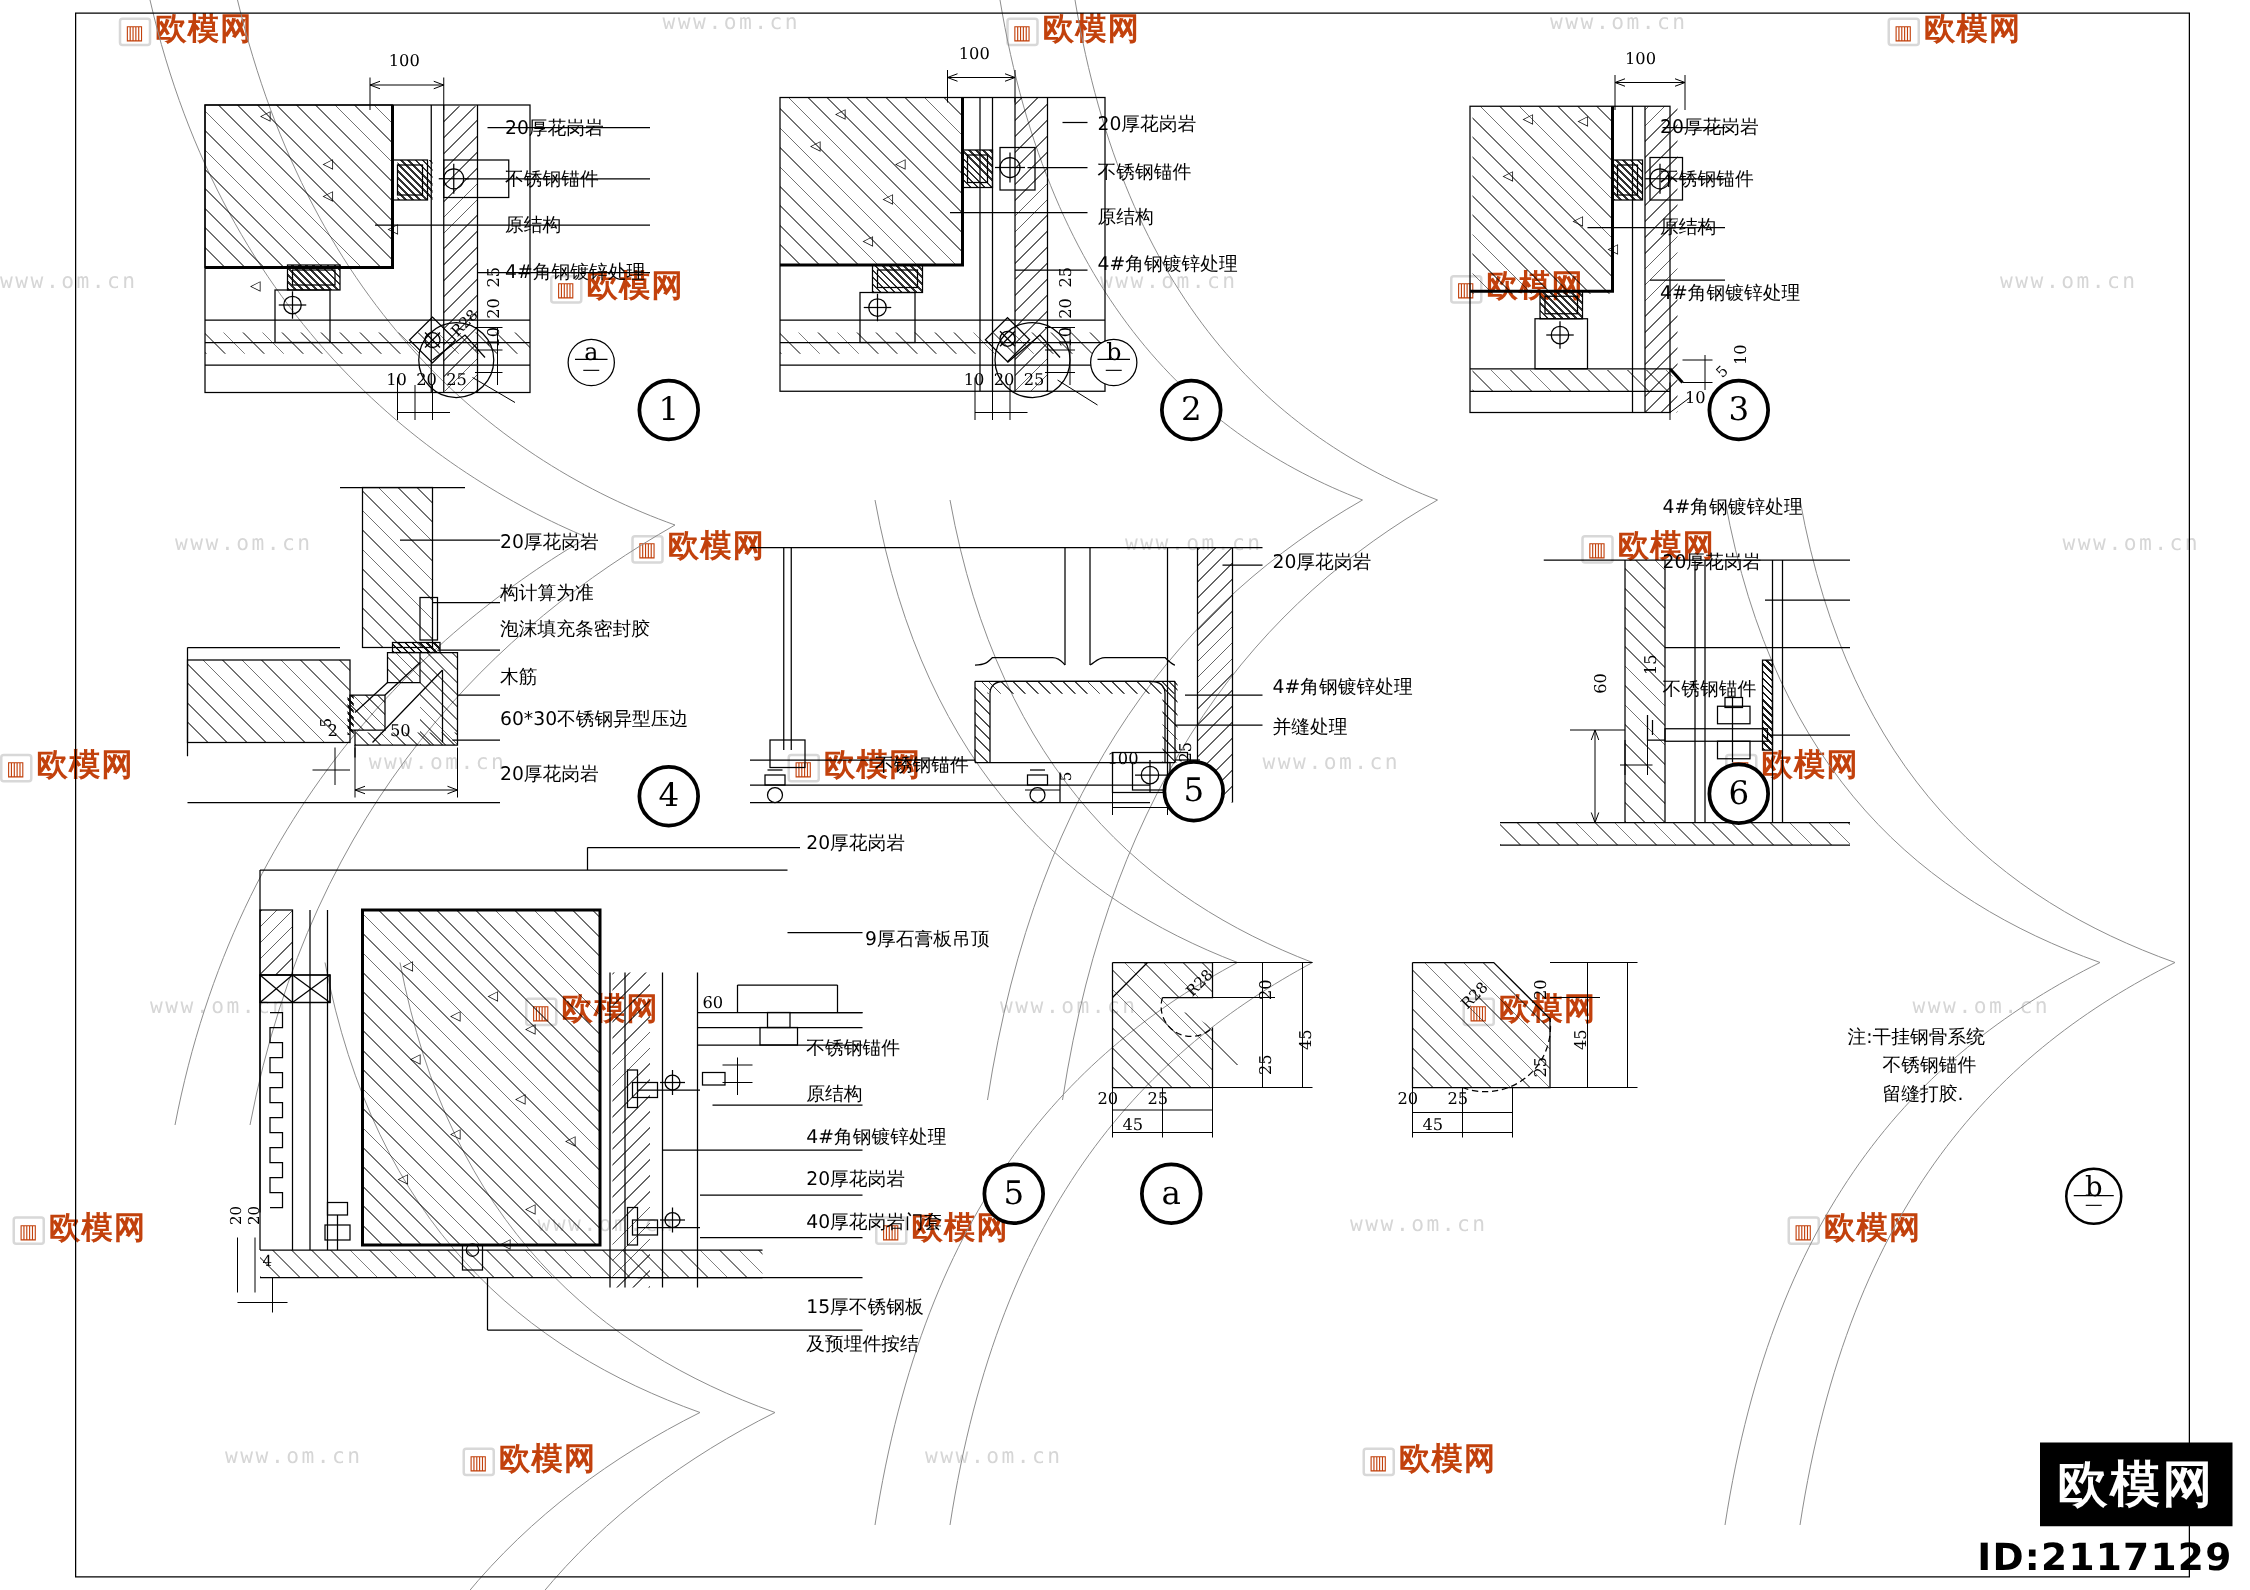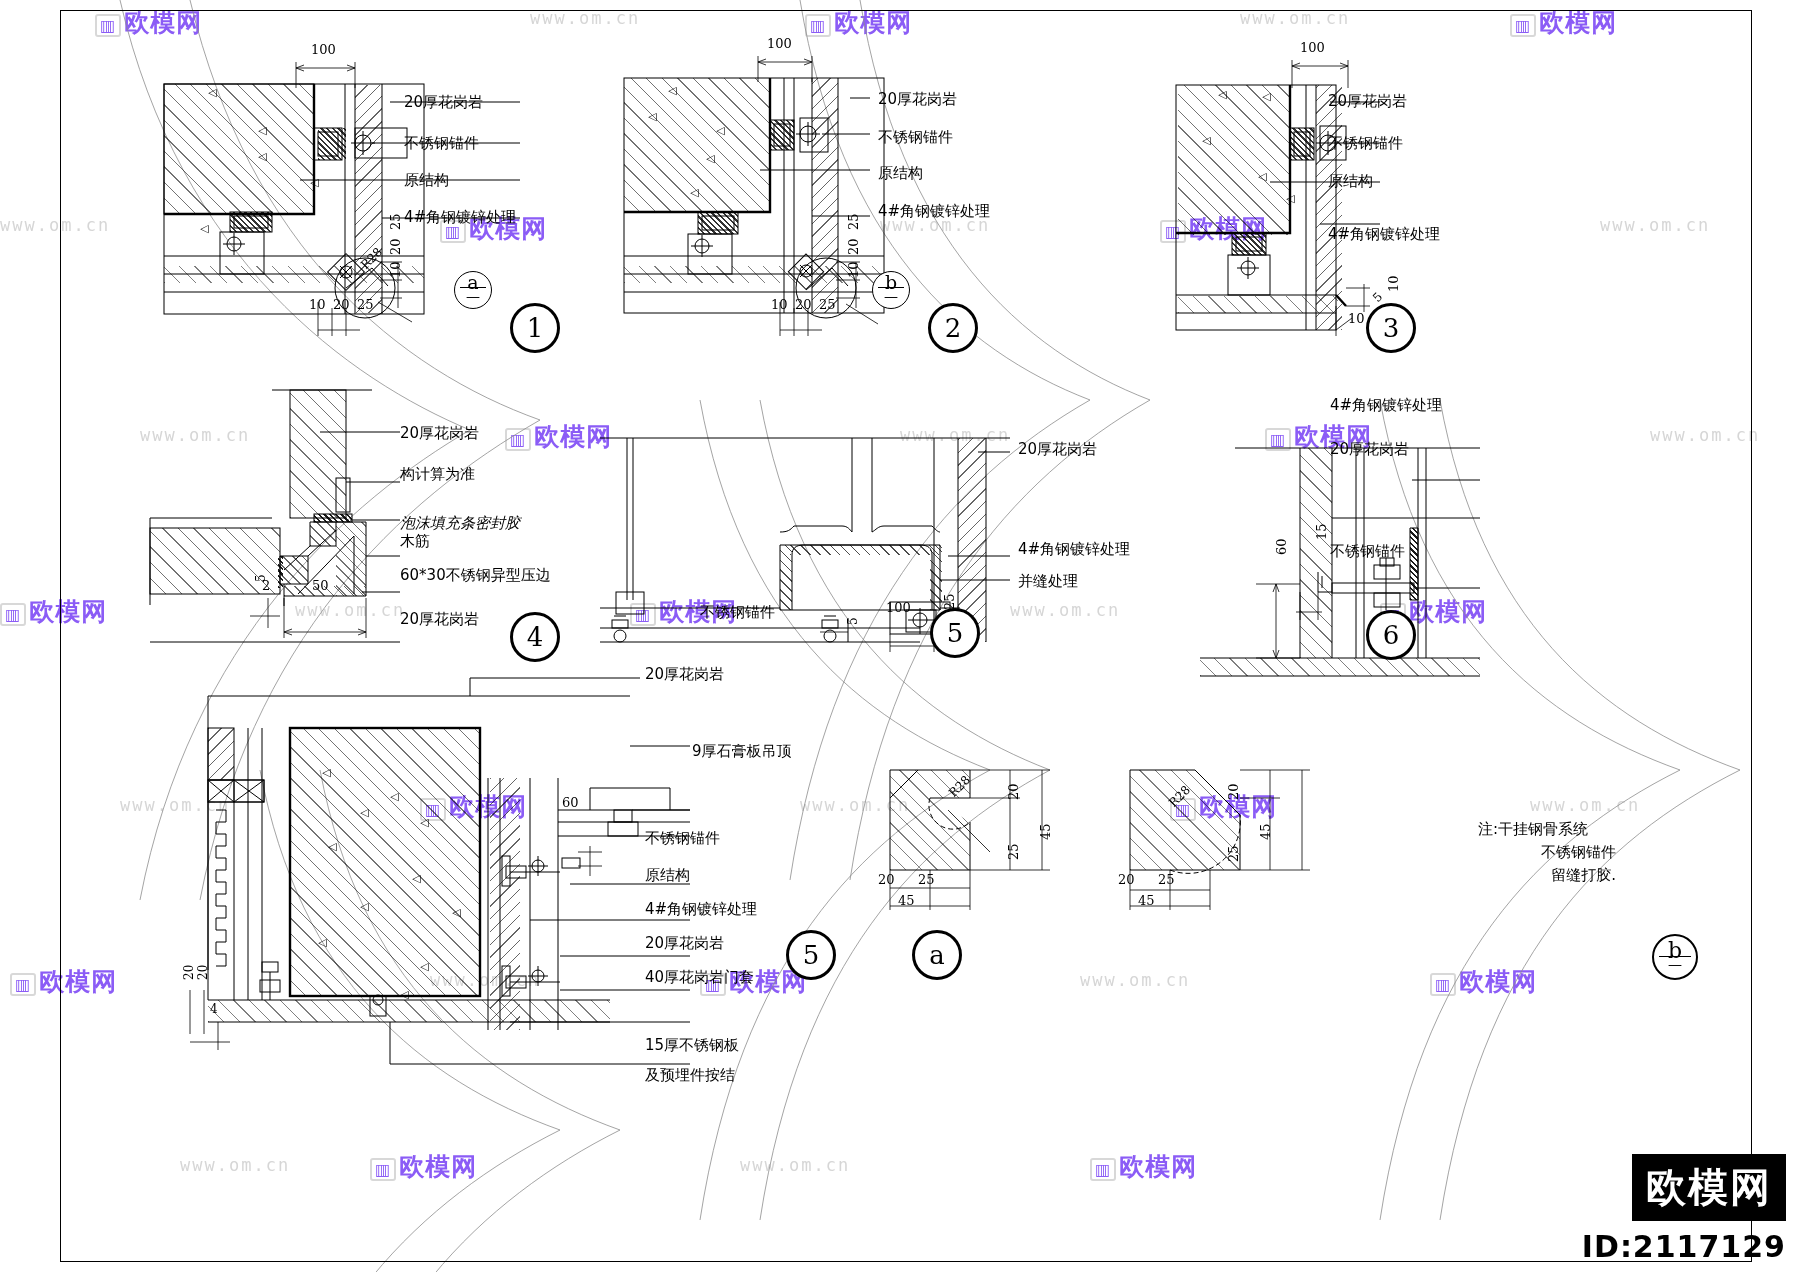--- a/index.html
+++ b/index.html
@@ -7,21 +7,21 @@
        font-family:"DejaVu Sans","Liberation Sans",sans-serif;color:#000;}
   .sheet{position:absolute;inset:0;}
 
   
   .border-outer{position:absolute;left:60px;top:10px;width:1690px;height:1250px;border:1.5px solid #000;}
 
   
   .wm{position:absolute;inset:0;pointer-events:none;overflow:hidden;}
   .wm-text{position:absolute;color:#cfcfcf;font-size:17px;letter-spacing:2px;white-space:nowrap;
            font-family:"DejaVu Sans Mono","Liberation Mono",monospace;opacity:.85;}
-  .wm-logo{position:absolute;color:#8b5cf6;font-size:25px;font-weight:700;white-space:nowrap;letter-spacing:1px;}
+  .wm-logo{position:absolute;color:#c2410c;font-size:25px;font-weight:700;white-space:nowrap;letter-spacing:1px;}
   .wm-logo .gl{display:inline-block;border:2px solid #d8d8d8;border-radius:3px;padding:0 3px;margin-right:3px;font-size:16px;}
   .hatch45{background-image:repeating-linear-gradient(45deg,#000 0 1px,transparent 1px 11px);}
   .hatch45f{background-image:repeating-linear-gradient(45deg,#000 0 1px,transparent 1px 7px);}
   .hatchN45{background-image:repeating-linear-gradient(-45deg,#000 0 1px,transparent 1px 9px);}
   .hatchDense{background-image:repeating-linear-gradient(45deg,#000 0 1.5px,transparent 1.5px 4px);}
 
   .txt{position:absolute;font-size:15px;line-height:1.25;white-space:nowrap;color:#000;
        font-family:"DejaVu Sans","Liberation Sans",sans-serif;}
   .dim{position:absolute;font-size:13px;white-space:nowrap;color:#000;
        font-family:"DejaVu Serif","Liberation Serif",serif;}
@@ -390,21 +390,21 @@
     <div class="hatch45" style="position:absolute;left:150px;top:528px;width:130px;height:66px;opacity:.55;"></div>
     <div class="hatchDense" style="position:absolute;left:314px;top:514px;width:38px;height:8px;opacity:.9;"></div>
     <div class="hatch45f" style="position:absolute;left:310px;top:522px;width:26px;height:24px;opacity:.6;"></div>
     <div class="hatch45f" style="position:absolute;left:280px;top:556px;width:28px;height:28px;opacity:.6;"></div>
     <div class="hatch45f" style="position:absolute;left:336px;top:522px;width:30px;height:74px;opacity:.55;"></div>
     <div class="hatch45f" style="position:absolute;left:284px;top:586px;width:82px;height:10px;opacity:.6;"></div>
     <div class="hatchDense" style="position:absolute;left:278px;top:556px;width:5px;height:32px;opacity:.9;"></div>
 
     <div class="txt" style="left:400px;top:424px;">20厚花岗岩</div>
     <div class="txt" style="left:400px;top:465px;">构计算为准</div>
-    <div class="txt" style="left:400px;top:514px;font-style:italic;">泡沫填充条密封胶</div>
+    <div class="txt" style="left:400px;top:494px;">泡沫填充条密封胶</div>
     <div class="txt" style="left:400px;top:532px;">木筋</div>
     <div class="txt" style="left:400px;top:566px;">60*30不锈钢异型压边</div>
     <div class="txt" style="left:400px;top:610px;">20厚花岗岩</div>
 
     <div class="dim rot" style="left:254px;top:582px;font-size:12px;">5</div>
     <div class="dim" style="left:262px;top:578px;">2</div>
     <div class="dim" style="left:312px;top:578px;">50</div>
 
     <div class="bubble" style="left:510px;top:612px;">4</div>
   </div>
@@ -727,21 +727,21 @@
     <div class="dim" style="left:1158px;top:872px;">25</div>
     <div class="dim" style="left:1138px;top:893px;">45</div>
     <div class="dim rot45" style="left:1166px;top:800px;font-size:12px;">R28</div>
     <div class="bubble-sm" style="left:1652px;top:934px;border-width:2.5px;width:42px;height:42px;">
       <span class="top" style="top:2px;font-size:22px;">b</span>
       <span class="mid" style="top:20px;"></span>
       <span class="bot" style="top:20px;">—</span>
     </div>
   </div>
 
-  <div style="position:absolute;left:1478px;top:820px;text-align:right;">
+  <div style="position:absolute;left:1478px;top:820px;">
     <div class="txt" style="position:relative;left:0;top:0;">
       <span>注:</span><span>干挂钢骨系统</span>
     </div>
     <div class="txt" style="position:relative;left:28px;top:4px;">不锈钢锚件</div>
     <div class="txt" style="position:relative;left:28px;top:8px;">留缝打胶.</div>
   </div>
 
   <div class="idplate">
     <div class="logo">欧模网</div>
     <div class="idn">ID:2117129</div>

